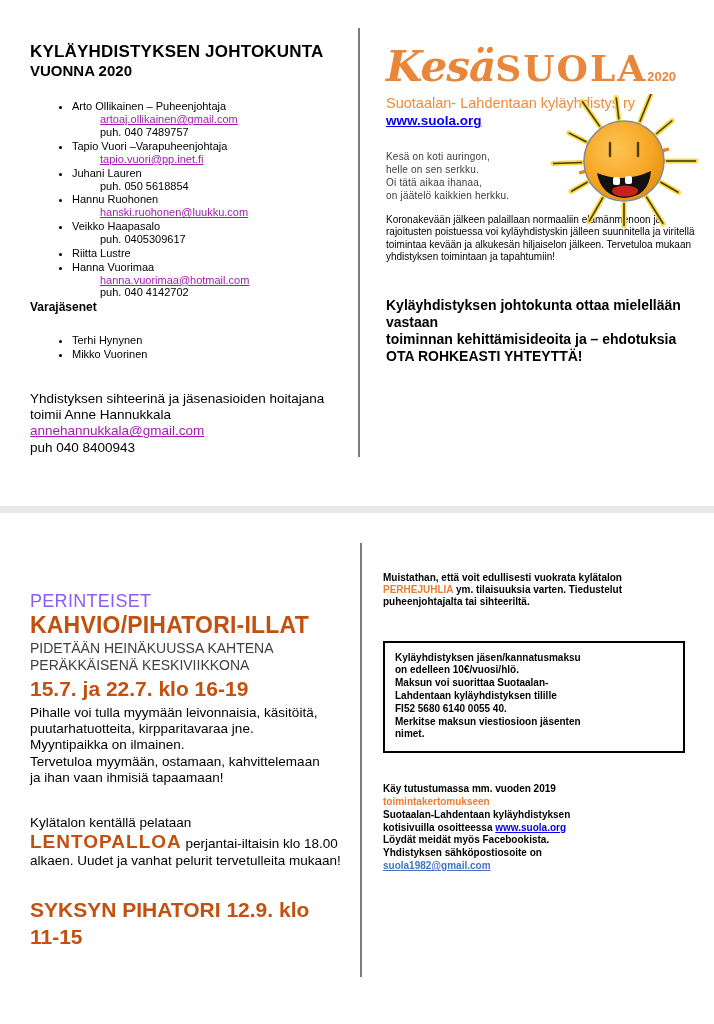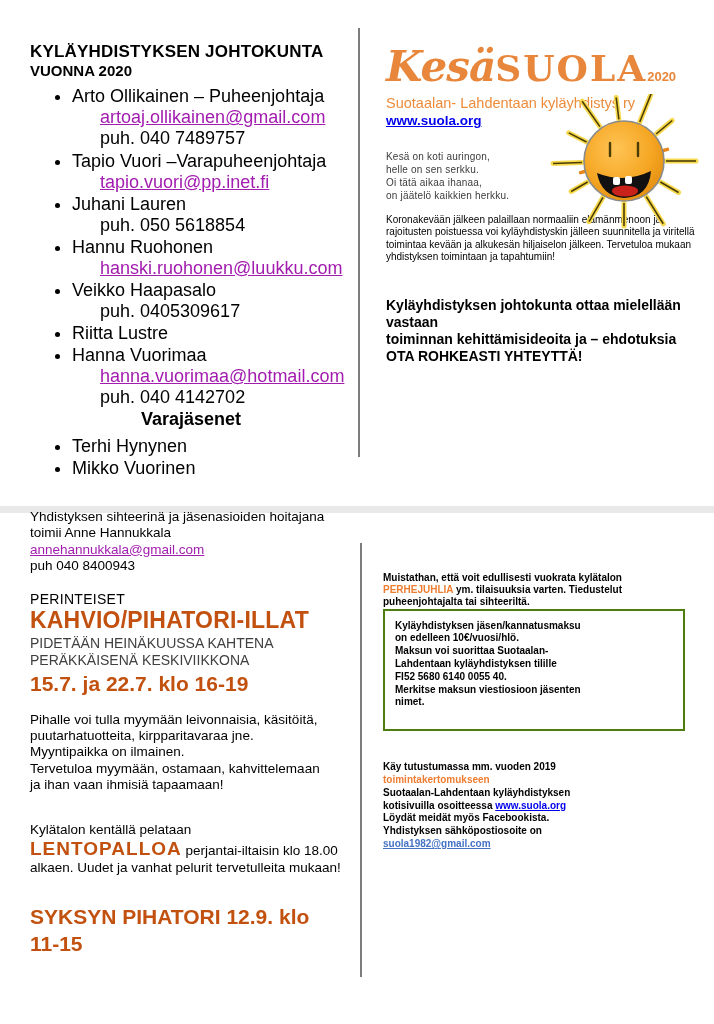--- a/index.html
+++ b/index.html
@@ -12,25 +12,25 @@
   .gap-top{top:506px;height:7px;}
   .gap-bottom{top:1018px;height:6px;}
   .vline{position:absolute;width:2px;background:#7d7d7d;}
   .vline-top{left:358px;top:28px;height:429px;}
   .vline-bottom{left:360px;top:543px;height:434px;}
 
   
   .tl{position:absolute;left:30px;top:42px;width:322px;}
   .tl h1{font-size:17px;font-weight:bold;margin:0;line-height:1.2;letter-spacing:0.2px;}
   .tl h2{font-size:15px;font-weight:bold;margin:0 0 4px 0;line-height:1.2;}
-  .board{list-style:disc;margin:6px 0 0 0;padding-left:42px;font-size:18px;line-height:1.17;}
+  .board{list-style:disc;margin:20px 0 0 0;padding-left:42px;font-size:11px;line-height:1.17;}
   .board li{margin:0 0 1px 0;}
   .subline{padding-left:28px;}
   a.mail{color:#a21caf;text-decoration:underline;}
-  .deputies-title{font-weight:bold;font-size:18px;margin-top:1px;text-align:center;}
+  .deputies-title{font-weight:bold;font-size:12px;margin-top:1px;}
   .secretary{font-size:13.5px;line-height:1.2;margin-top:30px;}
 
   
   .tr{position:absolute;left:386px;top:46px;width:326px;}
   .logo-line{white-space:nowrap;line-height:1;}
   .logo-script{font-family:"DejaVu Serif",serif;font-style:italic;font-weight:bold;
     font-size:42px;color:#E8873B;letter-spacing:-1px;}
   .logo-block{font-family:"DejaVu Serif",serif;font-weight:bold;font-size:36px;
     color:#E8873B;letter-spacing:2px;}
   .logo-year{font-weight:bold;font-size:13px;color:#E8873B;}
@@ -38,34 +38,34 @@
   .org-line b{font-weight:normal;}
   .site-link{font-size:13.5px;font-weight:bold;margin-top:1px;}
   a.blue{color:#0000EE;text-decoration:underline;}
   .poem{font-size:10px;color:#3b3b3b;margin-top:22px;line-height:1.3;letter-spacing:0.2px;width:210px;}
   .sun{position:absolute;left:155px;top:48px;width:170px;height:165px;}
   .intro{font-size:10px;line-height:1.22;margin-top:12px;width:322px;}
   .contact{font-size:14px;font-weight:bold;line-height:1.22;margin-top:34px;width:326px;}
 
   
   .bl{position:absolute;left:30px;top:591px;width:336px;}
-  .kicker{font-size:14px;color:#000000;letter-spacing:0.3px;}
+  .kicker{font-size:18px;color:#8b5cf6;letter-spacing:0.3px;}
   .h-orange{color:#C2510F;font-weight:bold;}
   .bl-heading{font-size:23px;line-height:1.1;margin:1px 0 2px 0;letter-spacing:0.2px;}
   .bl-sub{font-size:14px;color:#404040;line-height:1.2;}
-  .bl-dates{font-size:21px;line-height:1.15;margin:3px 0 16px 0;}
+  .bl-dates{font-size:21px;line-height:1.15;margin:3px 0 4px 0;}
   .bl-body{font-size:13.5px;line-height:1.2;}
   .volley{margin-top:29px;font-size:13.5px;line-height:1.2;}
   .volley-title{font-size:19px;letter-spacing:1px;line-height:1.15;}
   .autumn{font-size:21px;line-height:1.3;margin-top:27px;width:300px;}
 
   
   .br{position:absolute;left:383px;top:572px;width:302px;font-weight:bold;font-size:10px;line-height:1.22;}
   .rent .hl{color:#ED7D31;}
-  .fee-box{border:2px solid #4d7c0f;padding:9px 8px 20px 10px;line-height:1.28;}
+  .fee-box{border:2px solid #000000;margin-top:32px;padding:9px 8px 10px 10px;line-height:1.28;}
   .info{margin-top:30px;line-height:1.28;}
   .orange-link{color:#ED7D31;}
   a.lightblue{color:#4472C4;text-decoration:underline;}
 </style>
 </head>
 <body>
 
 <div class="canvas">
 
   <div class="gap-band gap-top"></div>

